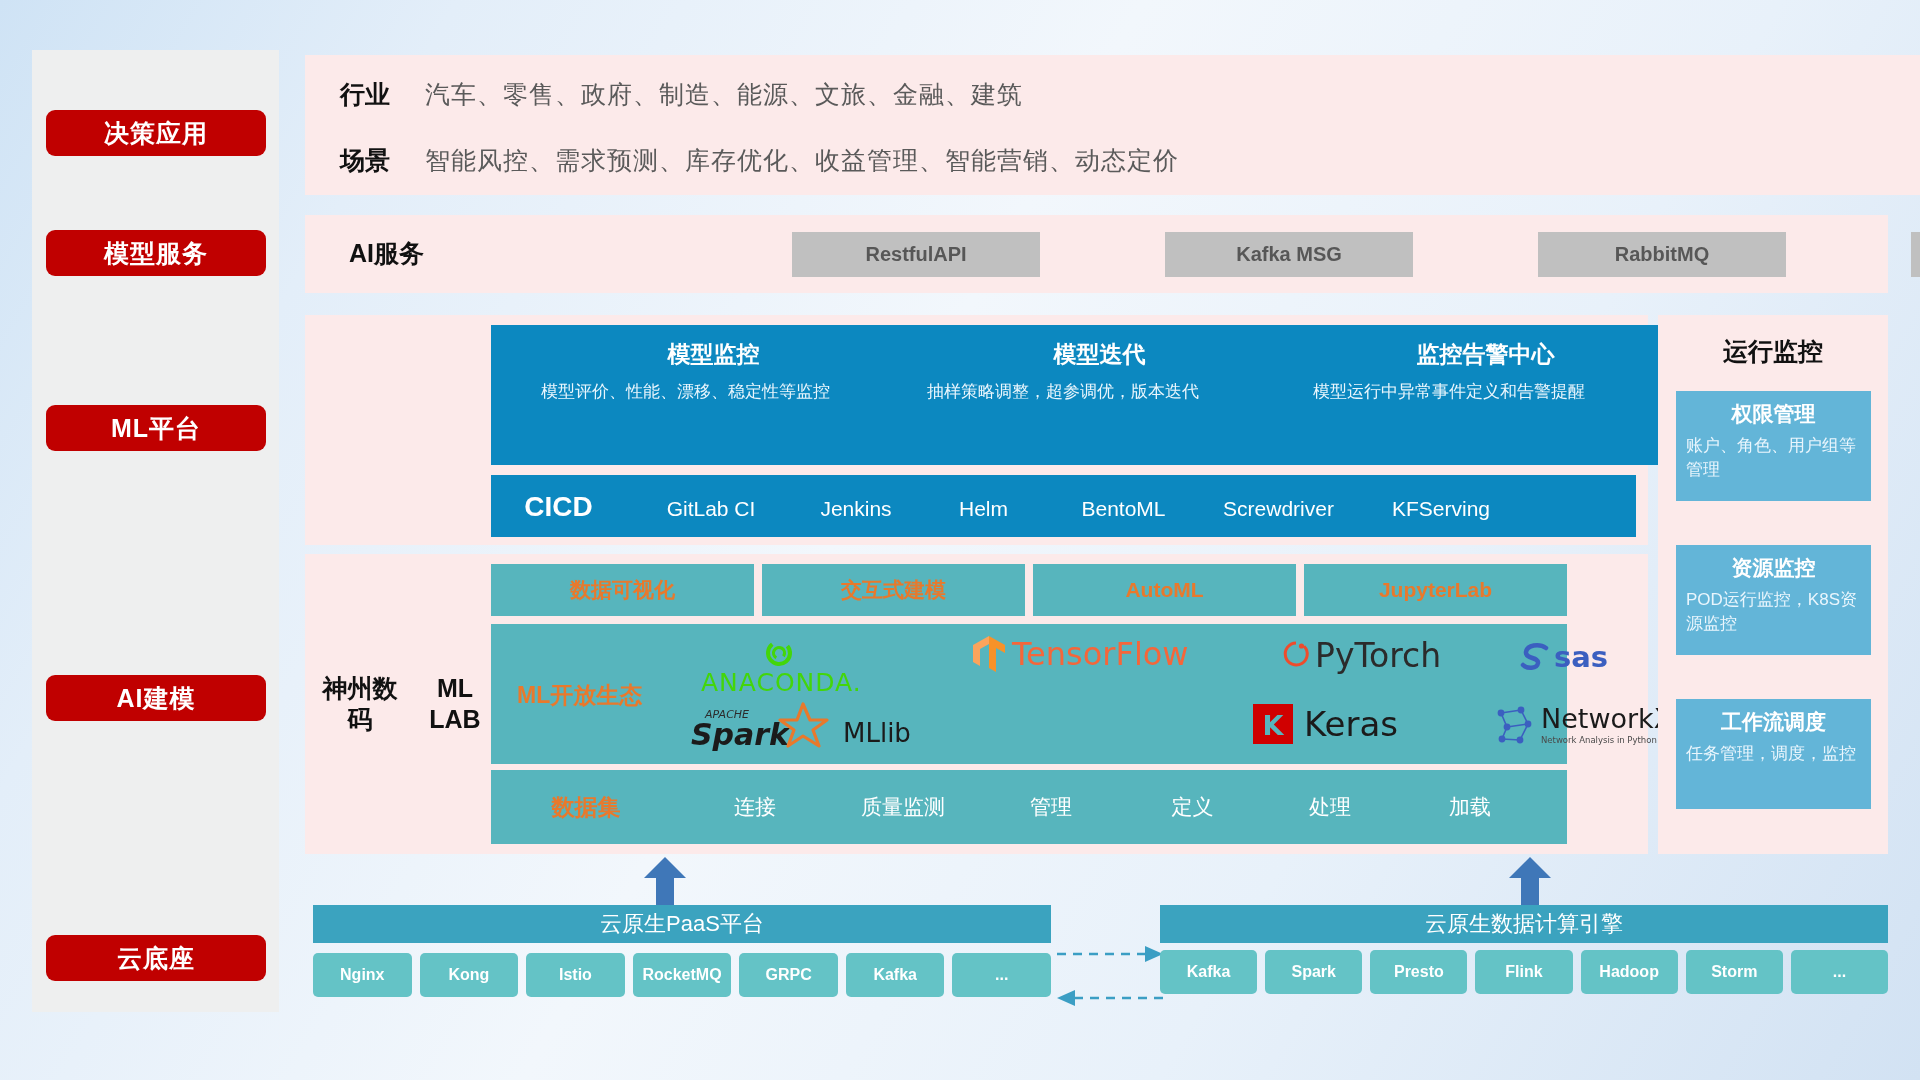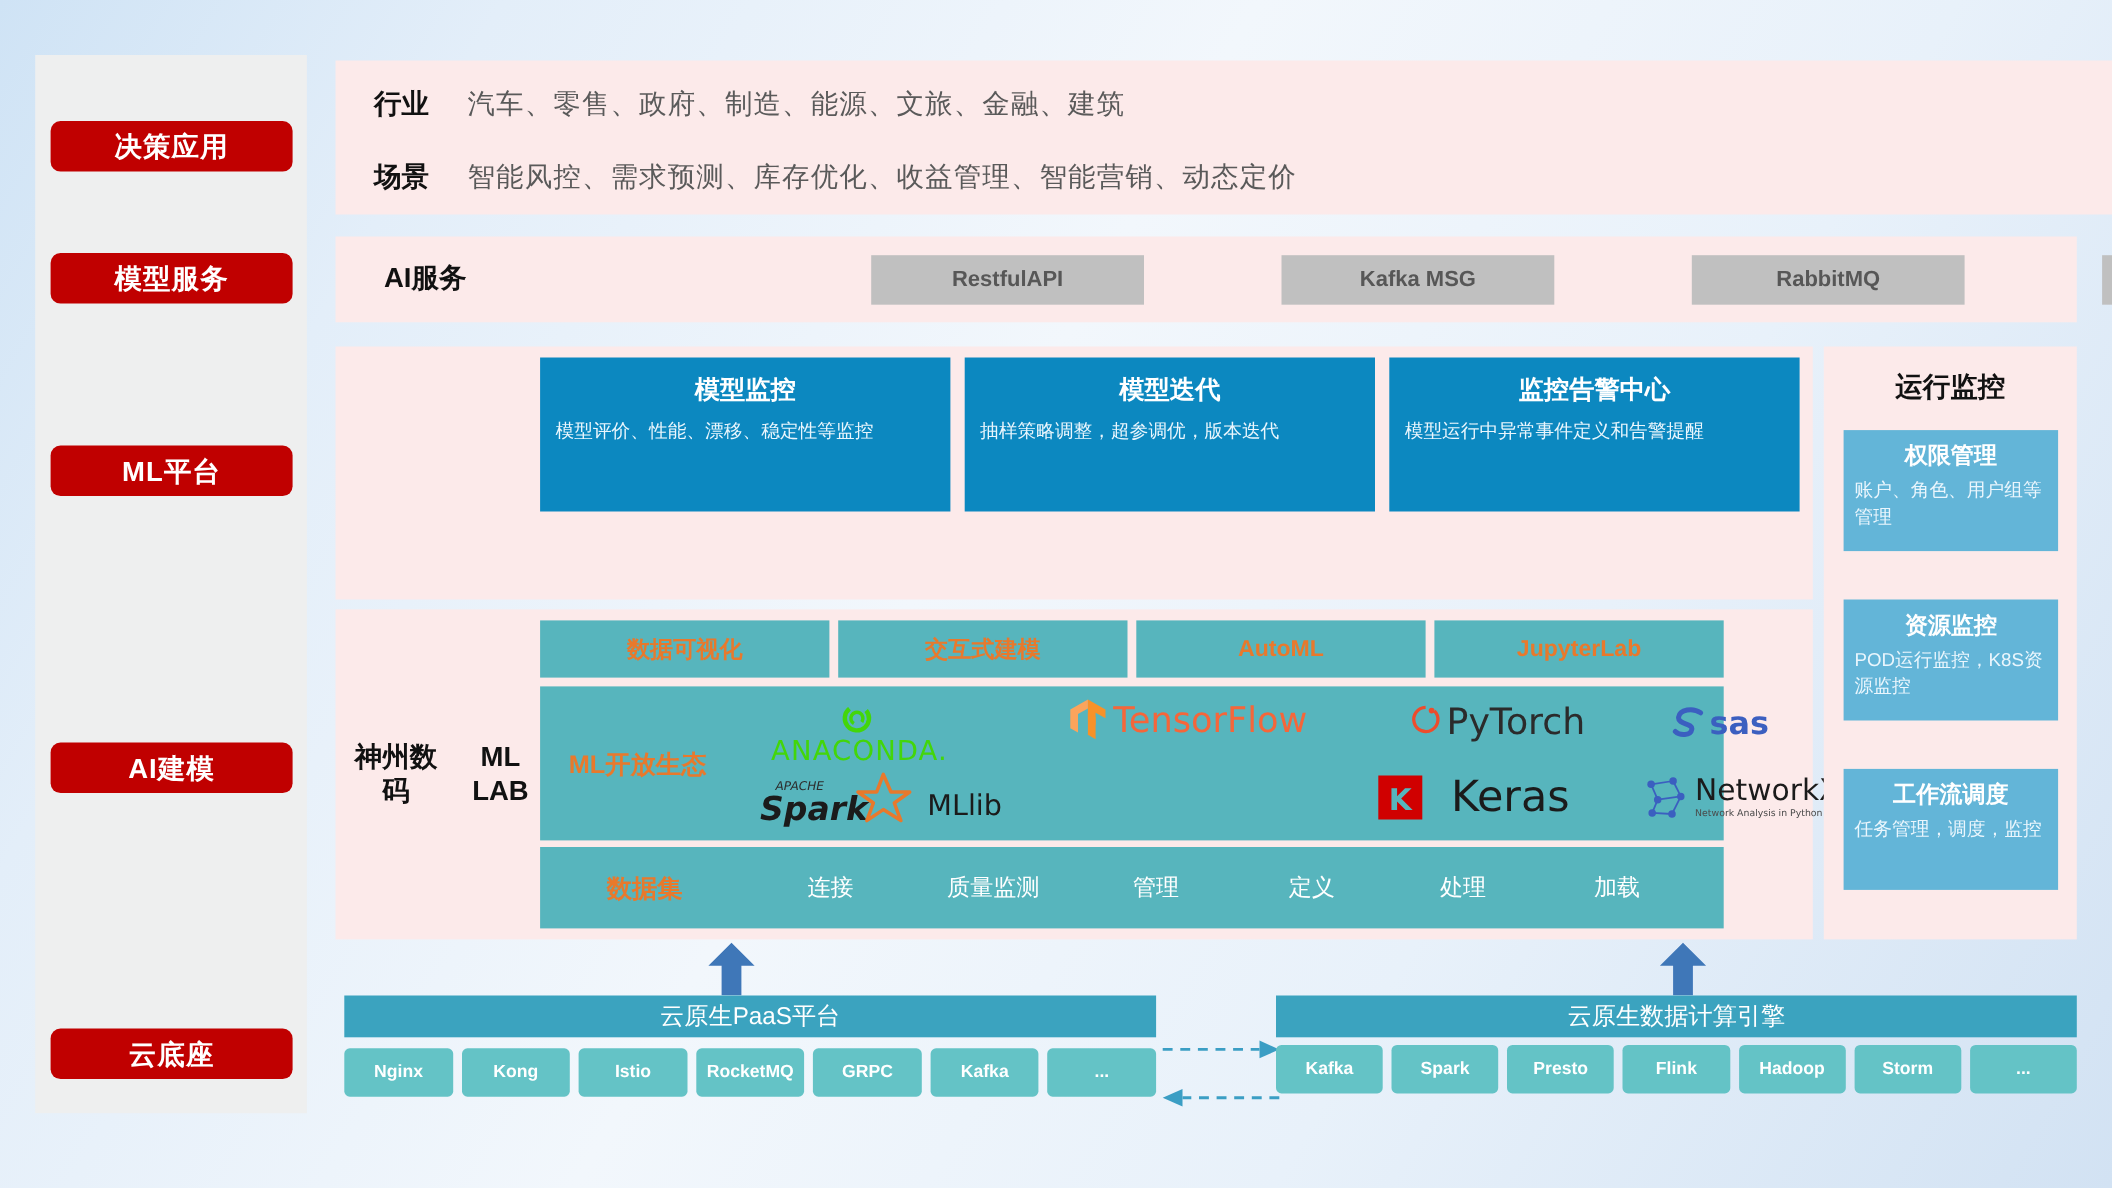--- a/index.html
+++ b/index.html
@@ -40,21 +40,21 @@
   .isText{font-size:25px;color:#5a5a5a;letter-spacing:1px;}
 
   
   .greychip{
     background:#c0c0c0;color:#575757;font-size:20px;font-weight:bold;
     display:flex;align-items:center;justify-content:center;
     height:45px;
   }
 
   
-  .bluecard{background:#0c88c0;color:#fff;position:relative;}
+  .bluecard{background:#0c88c0;color:#fff;position:relative;padding-left:36px;}
   .bluecard .t{font-size:23px;font-weight:bold;text-align:center;margin-top:14px;}
   .bluecard .d{font-size:17px;line-height:1.45;margin:10px 14px 0 14px;color:#eaf6fd;}
 
   
   .cicd{background:#0c88c0;color:#fff;display:flex;align-items:flex-start;overflow:hidden;}
   .cicd .head{font-size:28px;font-weight:bold;width:135px;flex:none;text-align:center;padding-top:16px;}
   .cicd .item{font-size:21px;text-align:center;padding-top:20px;overflow:hidden;line-height:1.35;}
 
   
   .tealtab{
@@ -136,20 +136,29 @@
     </div>
     <div class="bluecard" style="position:absolute;left:572px;top:10px;width:373px;height:140px;">
       <div class="t">模型迭代</div>
       <div class="d">抽样策略调整，超参调优，版本迭代</div>
     </div>
     <div class="bluecard" style="position:absolute;left:958px;top:10px;width:373px;height:140px;">
       <div class="t">监控告警中心</div>
       <div class="d">模型运行中异常事件定义和告警提醒</div>
     </div>
 
+    <div class="cicd" style="position:absolute;left:186px;top:160px;width:1145px;height:62px;">
+      <div class="head">CICD</div>
+      <div class="item" style="width:170px;">GitLab CI</div>
+      <div class="item" style="width:120px;">Jenkins</div>
+      <div class="item" style="width:135px;">Helm</div>
+      <div class="item" style="width:145px;">BentoML</div>
+      <div class="item" style="width:165px;">Screwdriver</div>
+      <div class="item" style="width:160px;">KFServing</div>
+    </div>
   </div>
 
   <div class="band" style="left:305px;top:554px;width:1343px;height:300px;">
     <div class="rowlabel" style="position:absolute;left:6px;top:0;width:190px;height:300px;flex-direction:row;">
       <div>神州数码</div>
       <div>ML LAB</div>
     </div>
 
     <div class="tealtab" style="position:absolute;left:186px;top:10px;width:263px;">数据可视化</div>
     <div class="tealtab" style="position:absolute;left:457px;top:10px;width:263px;">交互式建模</div>
@@ -199,21 +208,21 @@
         </svg>
         <span class="lgText" style="color:#1b1b1b;font-size:26px;margin-left:6px;margin-top:14px;">MLlib</span>
       </div>
 
 
       <div class="logoRow" style="left:760px;top:78px;">
         <svg width="44" height="44" viewBox="0 0 44 44">
           <rect x="2" y="2" width="40" height="40" fill="#d00000"></rect>
           <text x="22" y="33" font-family="DejaVu Sans, sans-serif" font-size="27" font-weight="bold" fill="#57b5bd" text-anchor="middle">K</text>
         </svg>
-        <span class="lgText" style="color:#1b1b1b;font-size:39px;margin-left:24px;">Keras</span>
+        <span class="lgText" style="color:#1b1b1b;font-size:34px;margin-left:9px;">Keras</span>
       </div>
 
       <div class="logoRow" style="left:1000px;top:80px;">
         <svg width="44" height="42" viewBox="0 0 44 42">
           <g stroke="#3b5fc0" stroke-width="1.6" fill="none">
             <line x1="10" y1="9" x2="30" y2="6"></line>
               <line x1="10" y1="9" x2="16" y2="23"></line>
             <line x1="30" y1="6" x2="37" y2="20"></line>
               <line x1="16" y1="23" x2="37" y2="20"></line>
             <line x1="16" y1="23" x2="11" y2="35"></line>

